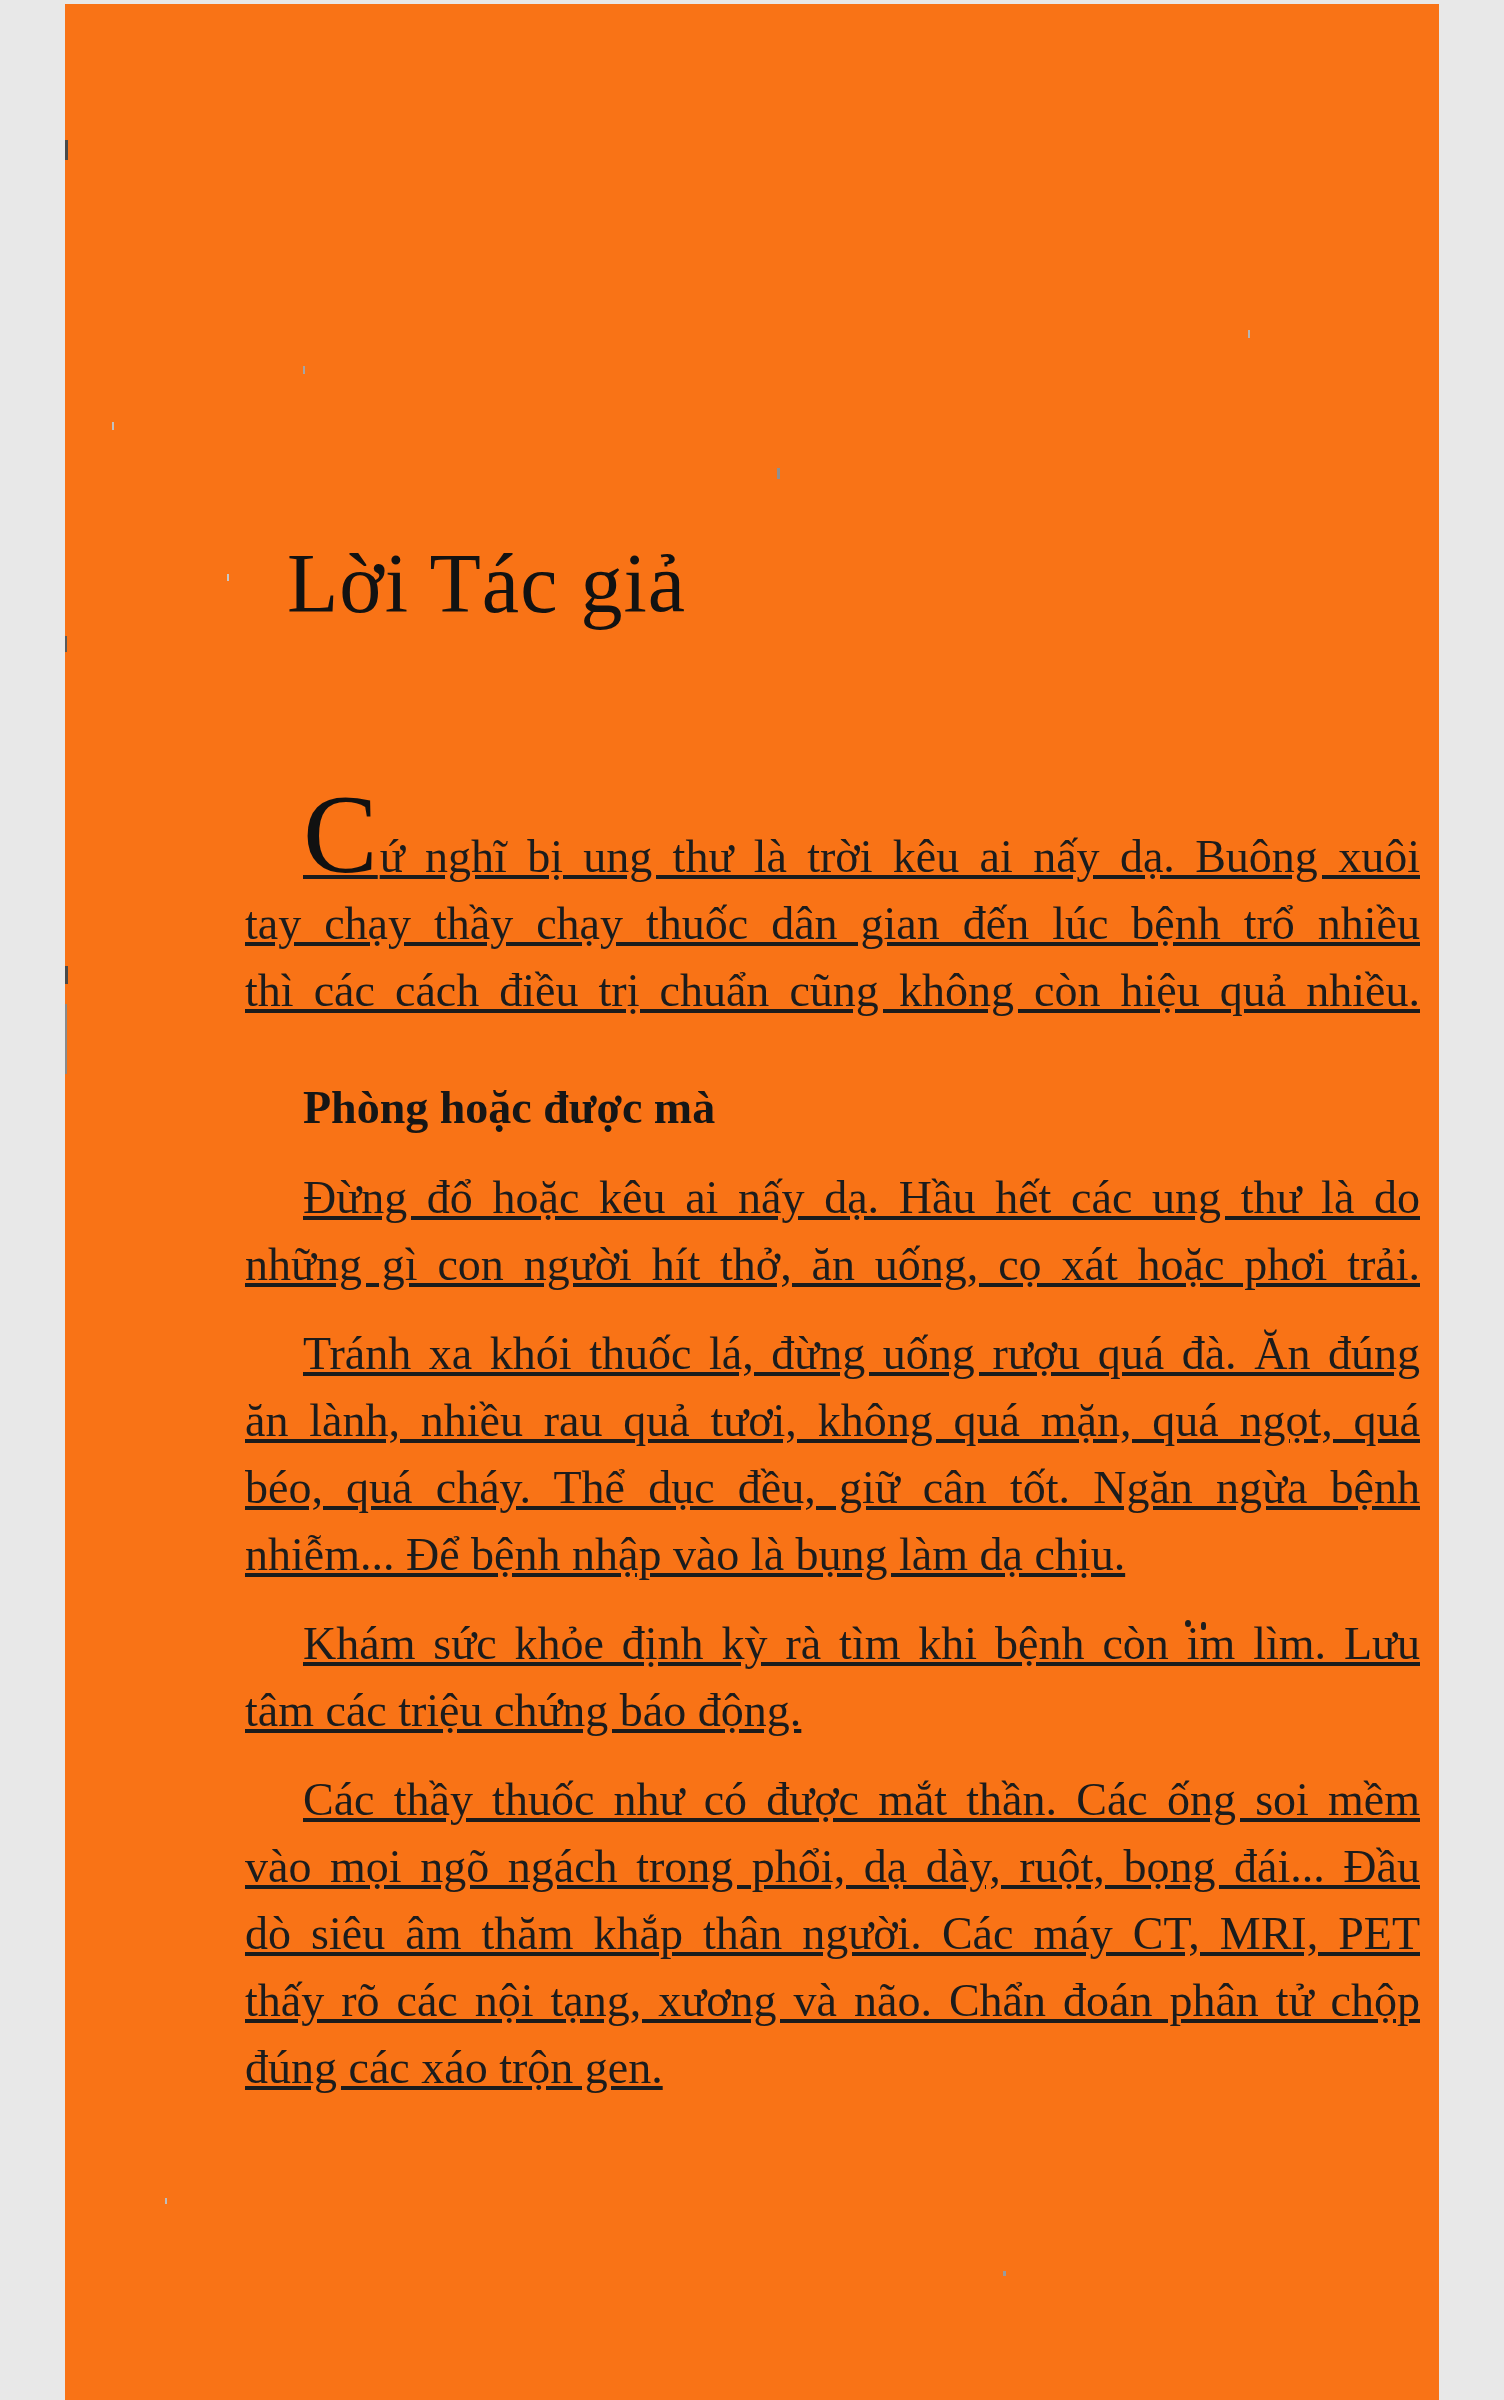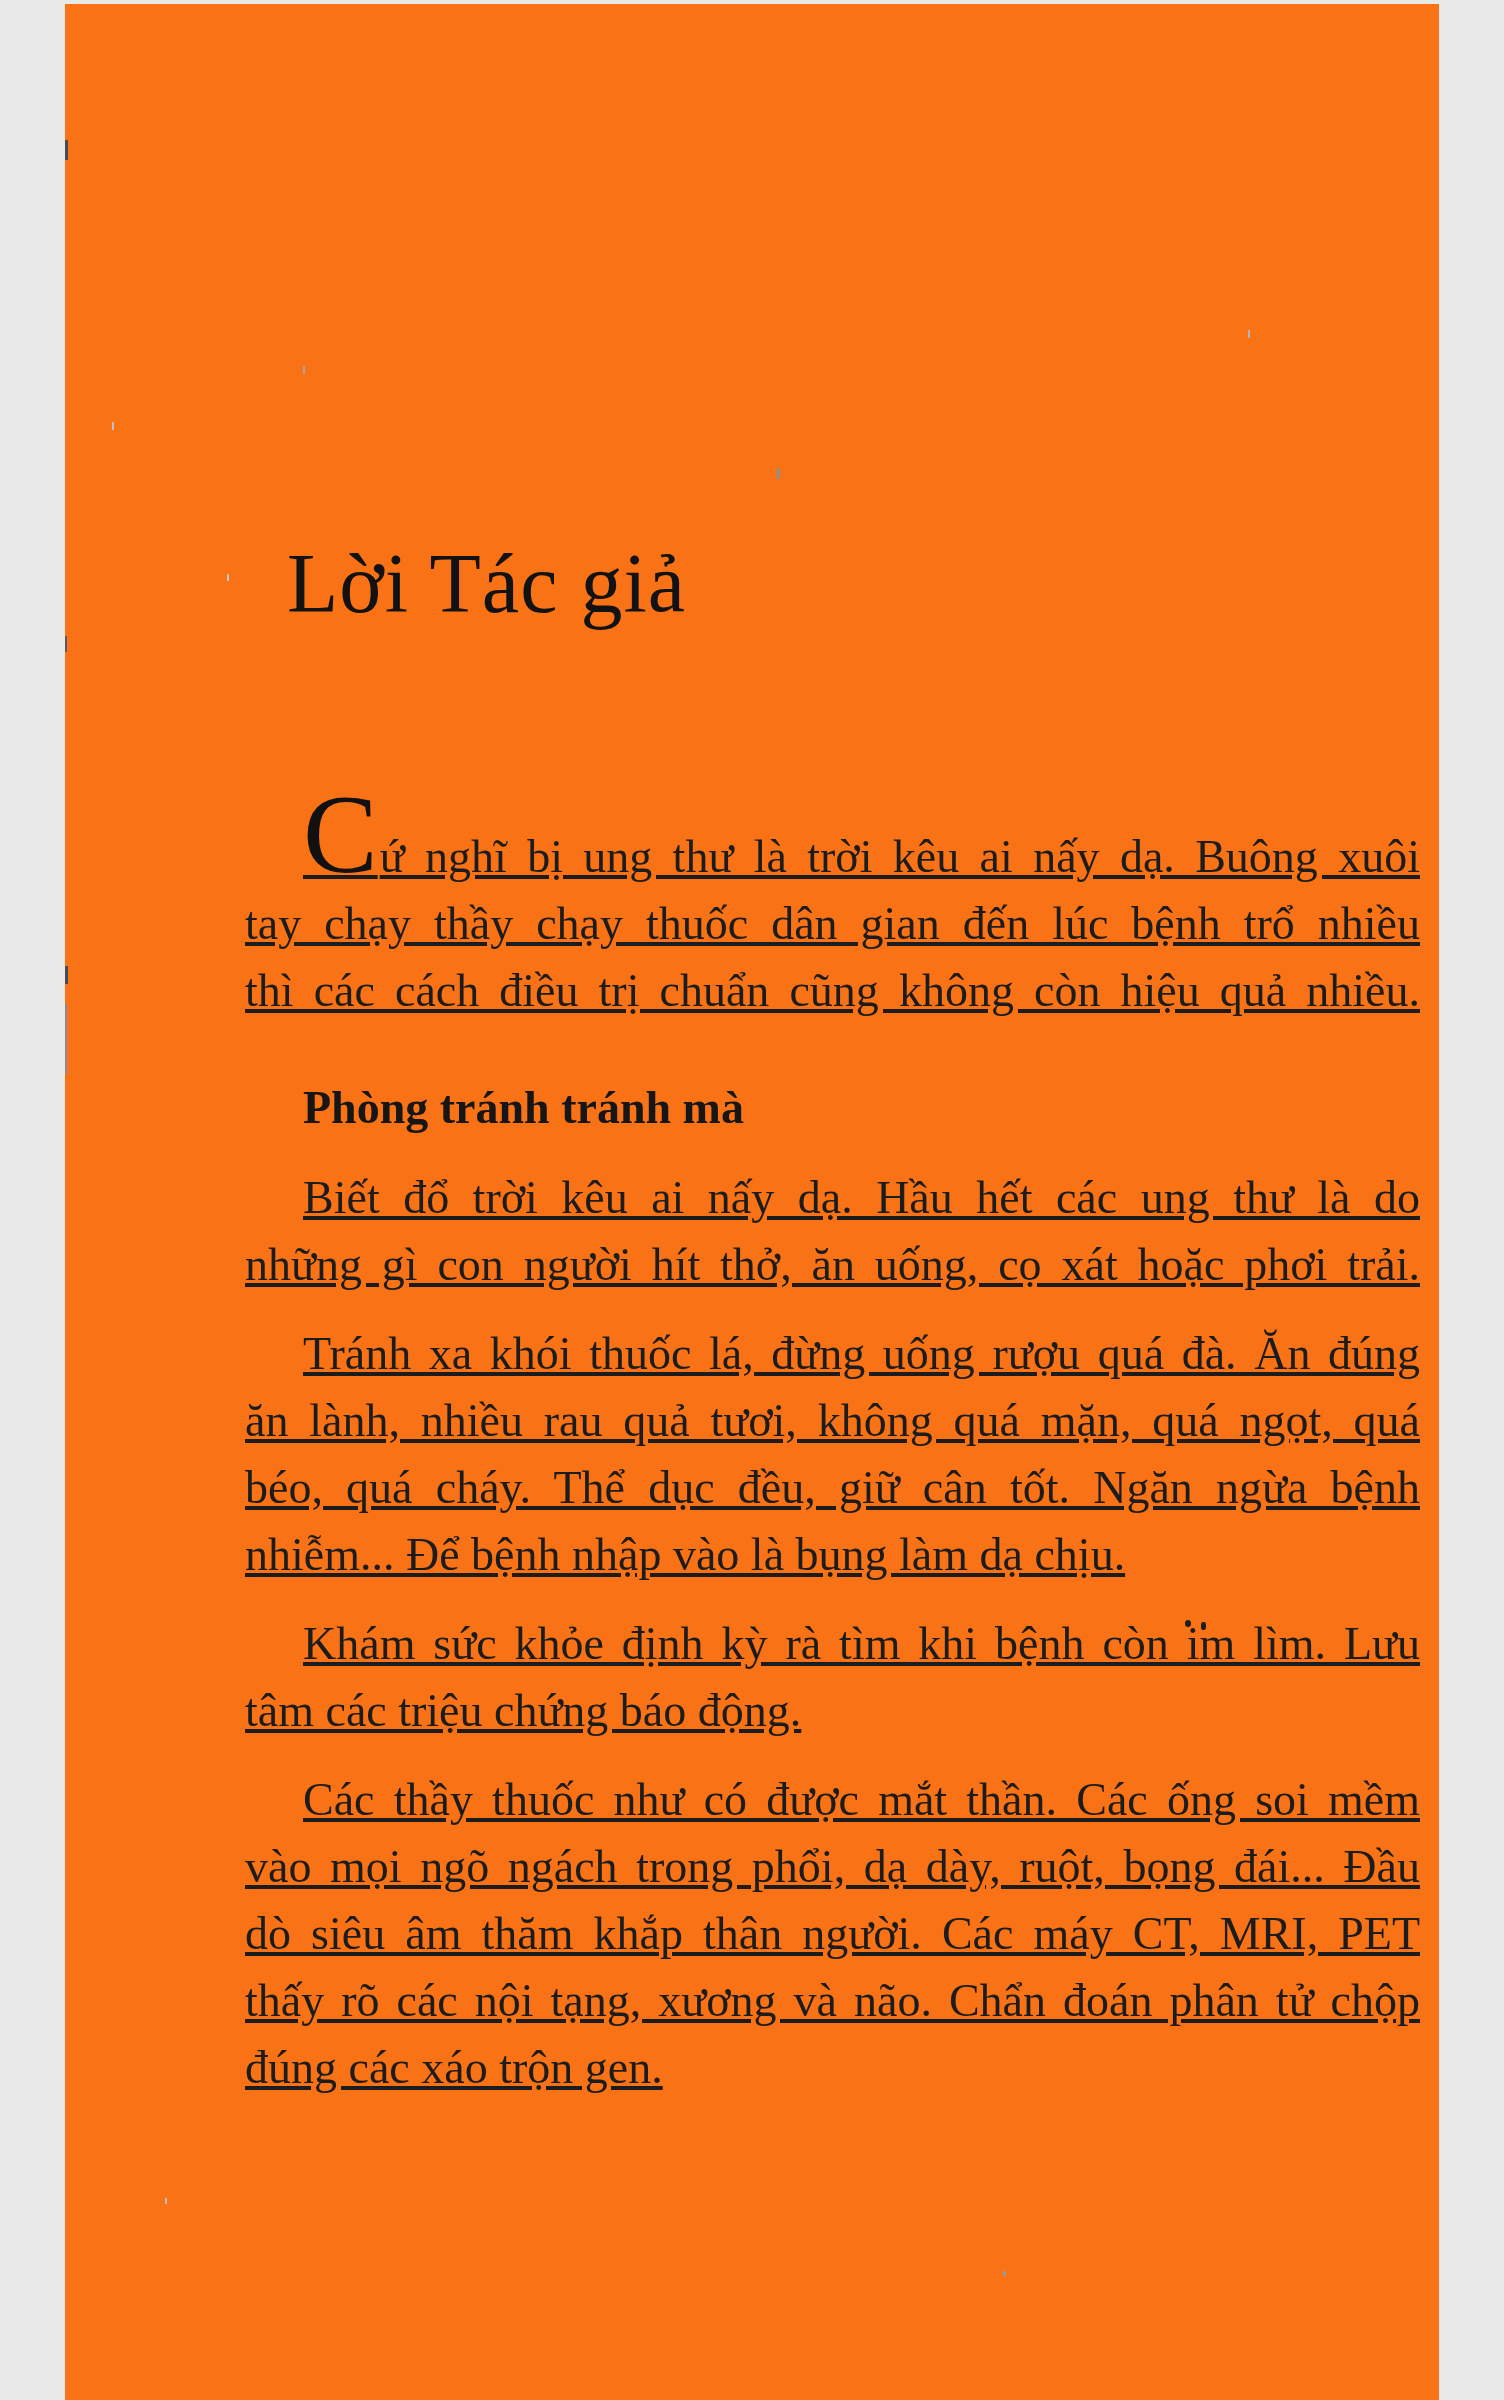--- a/index.html
+++ b/index.html
@@ -60,23 +60,23 @@
 
 <div class="page">
   <div class="content">
     <h1 class="doc-title">Lời Tác giả</h1>
     <div id="doc-body">
         <div class="paragraph">
           <div class="line fill first"><span class="dropcap">C</span>ứ nghĩ bị ung thư là trời kêu ai nấy dạ. Buông xuôi</div>
           <div class="line fill">tay chạy thầy chạy thuốc dân gian đến lúc bệnh trổ nhiều</div>
           <div class="line fill">thì các cách điều trị chuẩn cũng không còn hiệu quả nhiều.</div>
         </div>
-        <h2 class="heading">Phòng tránh tránh mà</h2>
+        <h2 class="heading">Phòng hoặc được mà</h2>
         <div class="paragraph">
-          <div class="line fill first">Biết đổ trời kêu ai nấy dạ. Hầu hết các ung thư là do</div>
+          <div class="line fill first">Đừng đổ hoặc kêu ai nấy dạ. Hầu hết các ung thư là do</div>
           <div class="line fill">những gì con người hít thở, ăn uống, cọ xát hoặc phơi trải.</div>
         </div>
         <div class="paragraph">
           <div class="line fill first">Tránh xa khói thuốc lá, đừng uống rượu quá đà. Ăn đúng</div>
           <div class="line fill">ăn lành, nhiều rau quả tươi, không quá mặn, quá ngọt, quá</div>
           <div class="line fill">béo, quá cháy. Thể dục đều, giữ cân tốt. Ngăn ngừa bệnh</div>
           <div class="line">nhiễm... Để bệnh nhập vào là bụng làm dạ chịu.</div>
         </div>
         <div class="paragraph">
           <div class="line fill first">Khám sức khỏe định kỳ rà tìm khi bệnh còn im lìm. Lưu</div>

